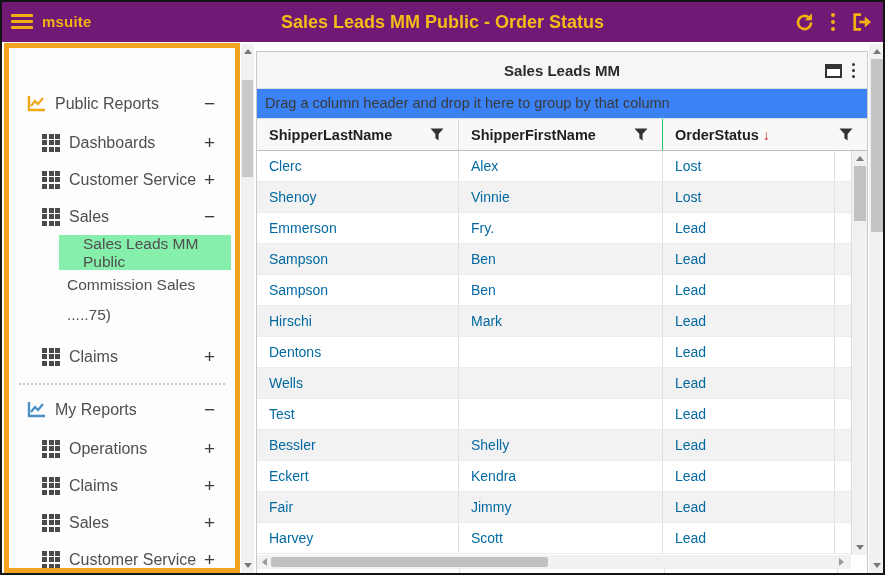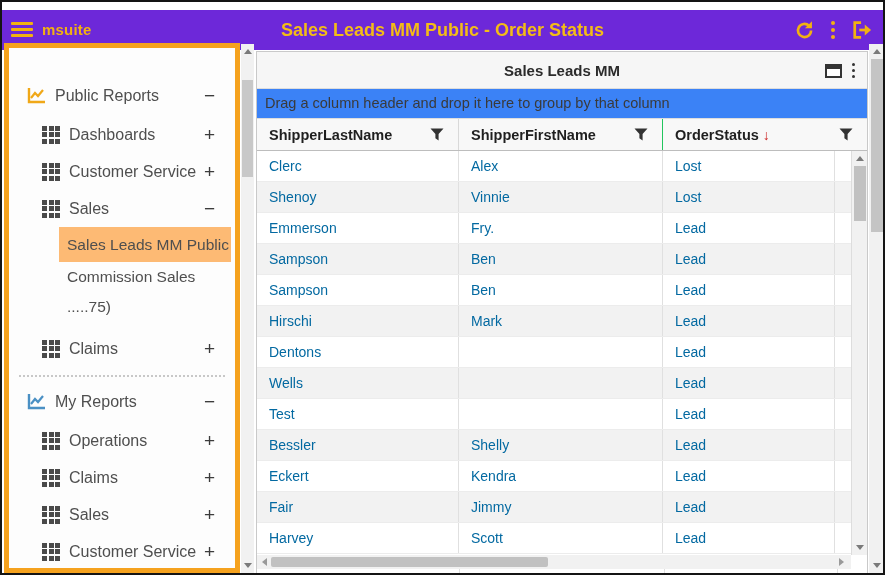--- a/index.html
+++ b/index.html
@@ -3,40 +3,40 @@
 <meta charset="utf-8">
 <style>
   * { margin:0; padding:0; box-sizing:border-box; }
   html,body { background:#e9e9e9; }
   .screen {
     position:relative; width:885px; height:575px;
     border:2px solid #141414; background:#ffffff; overflow:hidden;
     font-family:"Liberation Sans", sans-serif;
   }
   
-  .topbar { position:absolute; left:0; top:8px; width:100%; height:40px; background:#6d28d9; }
+  .topbar { position:absolute; left:0; top:0; width:100%; height:40px; background:#701a75; }
   .hamburger { position:absolute; left:9px; top:12px; width:22px; cursor:pointer; }
   .hamburger div { height:3px; background:#F2B111; margin-bottom:3px; border-radius:1px; }
   .brand { position:absolute; left:40px; top:0; line-height:40px; color:#F2B111; font-weight:bold; font-size:15px; letter-spacing:.2px; }
   .apptitle { position:absolute; left:0; width:100%; top:0; line-height:40px; text-align:center; color:#F4BC16; font-weight:bold; font-size:18px; }
   .topbar-icons { position:absolute; right:10px; top:0; height:40px; display:flex; align-items:center; gap:16px; }
   .kebab { display:flex; flex-direction:column; gap:3px; }
   .kebab span { width:4px; height:4px; border-radius:50%; background:#F2B111; display:block; }
   .kebab.dark span { background:#333; width:3px; height:3px; }
   
   .sidebar { position:absolute; left:2px; top:41px; width:236px; height:530px;
     border:5px solid #F5A21E; background:#fdfdfd; overflow:hidden; }
   .side-inner { padding-top:29px; position:relative; color:#4f4f4f; }
   .srow { position:relative; height:37px; display:flex; align-items:center; cursor:pointer; }
   .srow .toggle { position:absolute; right:20px; font-size:19px; font-weight:400; color:#3c3c3c; line-height:1; }
-  .section { padding-left:18px; font-size:16px; gap:9px; }
+  .section { padding-left:18px; font-size:16px; gap:9px;margin-top:8px; }
   .category { padding-left:33px; font-size:16px; gap:9px; }
   .category.first { margin-top:2px; }
   .leaf { padding-left:58px; font-size:15.5px; height:35px; }
-  .leaf.selected { background:#fdba74; margin-right:4px; margin-left:50px; padding-left:8px; }
+  .leaf.selected { background:#86efac; margin-right:4px; margin-left:50px; padding-left:24px; }
   .leaf2 { padding-left:58px; font-size:15.5px; height:30px; display:flex; align-items:center; cursor:pointer; }
   .claims-row { margin-top:8px; }
   .divider { border-top:2px dotted #c8c8c8; margin:8px 10px 6px 10px; }
   .myreports { margin-top:2px; }
   .gridicon { display:grid; grid-template-columns:repeat(3,5px); grid-template-rows:repeat(3,5px); gap:1.5px; }
   .gridicon span { background:#4a4a4a; }
   
   .side-scroll { position:absolute; left:239px; top:42px; width:13px; height:529px; background:#f1f1f1; }
   .side-scroll .thumb { position:absolute; left:1px; top:36px; width:11px; height:97px; background:#c8c8c8; }
   

